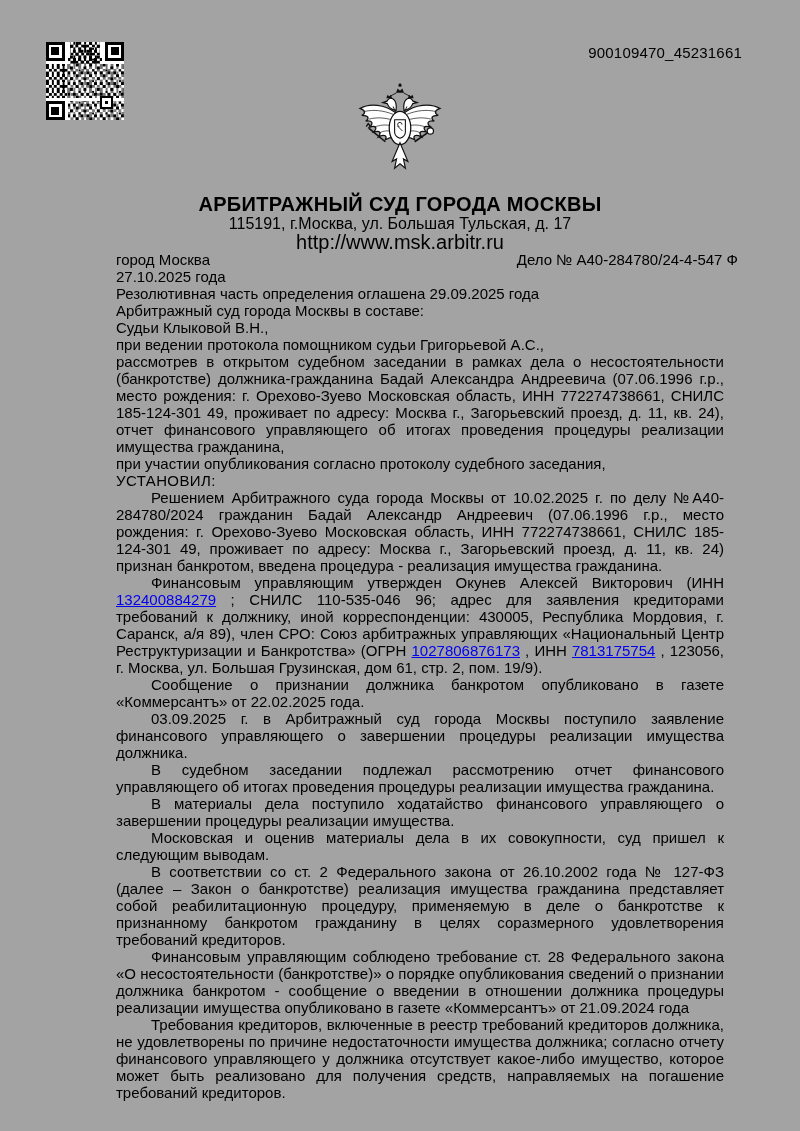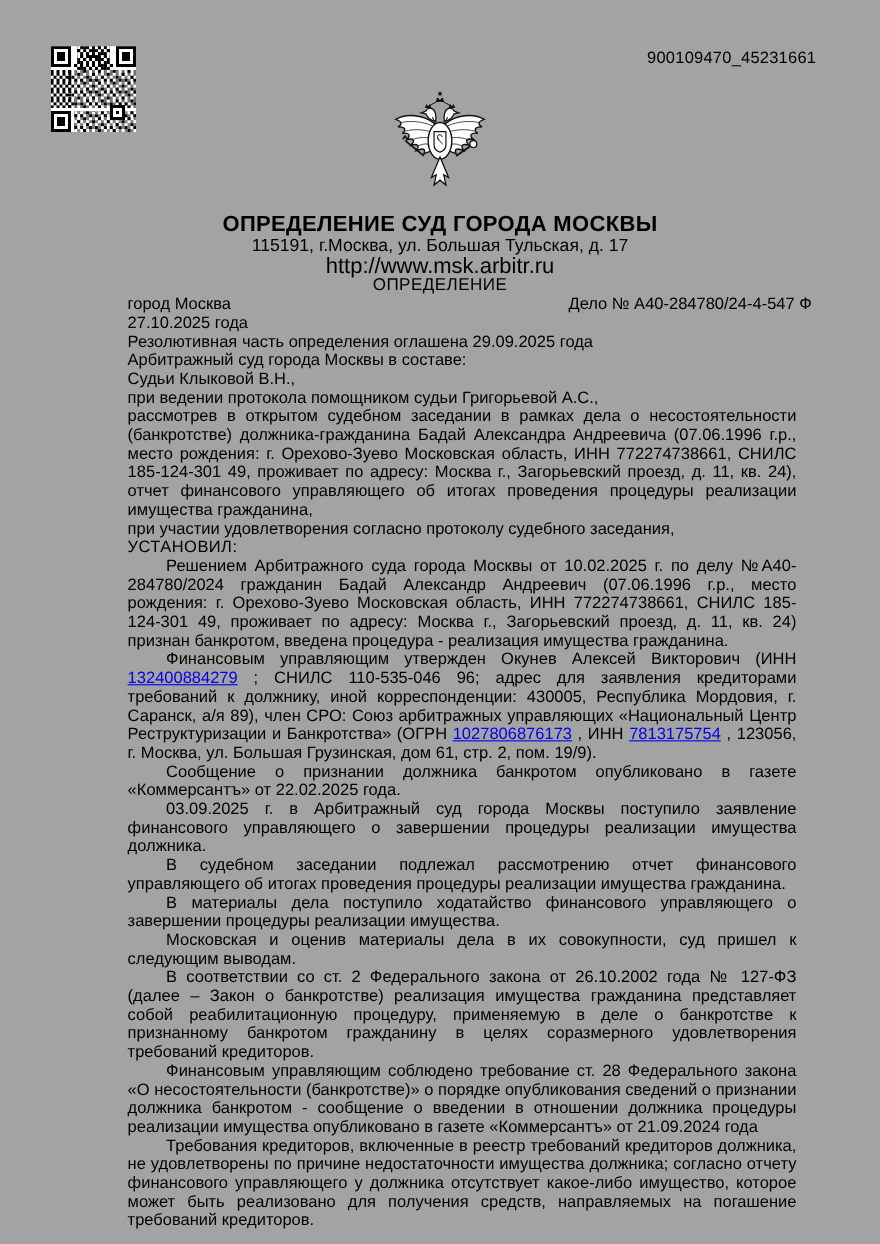--- a/index.html
+++ b/index.html
@@ -122,39 +122,38 @@
       <path d="M10.5,44.5 l2,-3 l2,2.4" stroke="#111" stroke-width="1.4" fill="none"></path>
       <path d="M60,60 L73,51" stroke="#111" stroke-width="1.6"></path>
       <circle cx="76" cy="49" r="3.2" fill="#fff" stroke="#111" stroke-width="1.2"></circle>
       <path d="M76,45.8 v-2 M74.8,44.8 h2.4" stroke="#111" stroke-width="1"></path>
       <path d="M39.5,37.5 h11 v12.5 q0,4.5 -5.5,6.5 q-5.5,-2 -5.5,-6.5 z" fill="#fff" stroke="#111" stroke-width="1.1"></path>
       <path d="M42.5,44 l5,5 M47,42.5 a2.2,2.2 0 1,0 -2.6,2.1" stroke="#111" stroke-width="0.9" fill="none"></path>
     </svg>
   </div>
 
   <div class="header">
-    <div class="court-name">ОПРЕДЕЛЕНИЕ СУД ГОРОДА МОСКВЫ</div>
+    <div class="court-name">АРБИТРАЖНЫЙ СУД ГОРОДА МОСКВЫ</div>
     <div class="court-address">115191, г.Москва, ул. Большая Тульская, д. 17</div>
     <div class="court-site">http://www.msk.arbitr.ru</div>
-    <div class="doc-type">ОПРЕДЕЛЕНИЕ</div>
   </div>
 
   <div class="content">
 
     <div class="meta-row">
       <span class="line">город Москва</span>
       <span class="line case-number">Дело № А40-284780/24-4-547 Ф</span>
     </div>
     <div class="line">27.10.2025 года</div>
     <div class="line">Резолютивная часть определения оглашена 29.09.2025 года</div>
     <div class="line">Арбитражный суд города Москвы в составе:</div>
     <div class="line">Судьи Клыковой В.Н.,</div>
     <div class="line">при ведении протокола помощником судьи Григорьевой А.С.,</div>
     <div class="para no-indent">рассмотрев в открытом судебном заседании в рамках дела о несостоятельности (банкротстве) должника-гражданина Бадай Александра Андреевича (07.06.1996 г.р., место рождения: г. Орехово-Зуево Московская область, ИНН 772274738661, СНИЛС 185-124-301 49, проживает по адресу: Москва г., Загорьевский проезд, д. 11, кв. 24), отчет финансового управляющего об итогах проведения процедуры реализации имущества гражданина,</div>
-    <div class="line">при участии удовлетворения согласно протоколу судебного заседания,</div>
+    <div class="line">при участии опубликования согласно протоколу судебного заседания,</div>
 
     <div class="heading-center">УСТАНОВИЛ:</div>
 
     <div class="para">Решением Арбитражного суда города Москвы от 10.02.2025 г. по делу №А40-284780/2024 гражданин Бадай Александр Андреевич (07.06.1996 г.р., место рождения: г. Орехово-Зуево Московская область, ИНН 772274738661, СНИЛС 185-124-301 49, проживает по адресу: Москва г., Загорьевский проезд, д. 11, кв. 24) признан банкротом, введена процедура - реализация имущества гражданина.</div>
 
     <div class="para"><span>Финансовым управляющим утвержден Окунев Алексей Викторович (ИНН </span><a class="doc-link" href="#">132400884279</a><span> ; СНИЛС 110-535-046 96; адрес для заявления кредиторами требований к должнику, иной корреспонденции: 430005, Республика Мордовия, г. Саранск, а/я 89), член СРО: Союз арбитражных управляющих «Национальный Центр Реструктуризации и Банкротства» (ОГРН </span><a class="doc-link" href="#">1027806876173</a><span> , ИНН </span><a class="doc-link" href="#">7813175754</a><span> , 123056, г. Москва, ул. Большая Грузинская, дом 61, стр. 2, пом. 19/9).</span></div>
 
     <div class="para">Сообщение о признании должника банкротом опубликовано в газете «Коммерсантъ» от 22.02.2025 года.</div>
     <div class="para">03.09.2025 г. в Арбитражный суд города Москвы поступило заявление финансового управляющего о завершении процедуры реализации имущества должника.</div>
     <div class="para">В судебном заседании подлежал рассмотрению отчет финансового управляющего об итогах проведения процедуры реализации имущества гражданина.</div>

